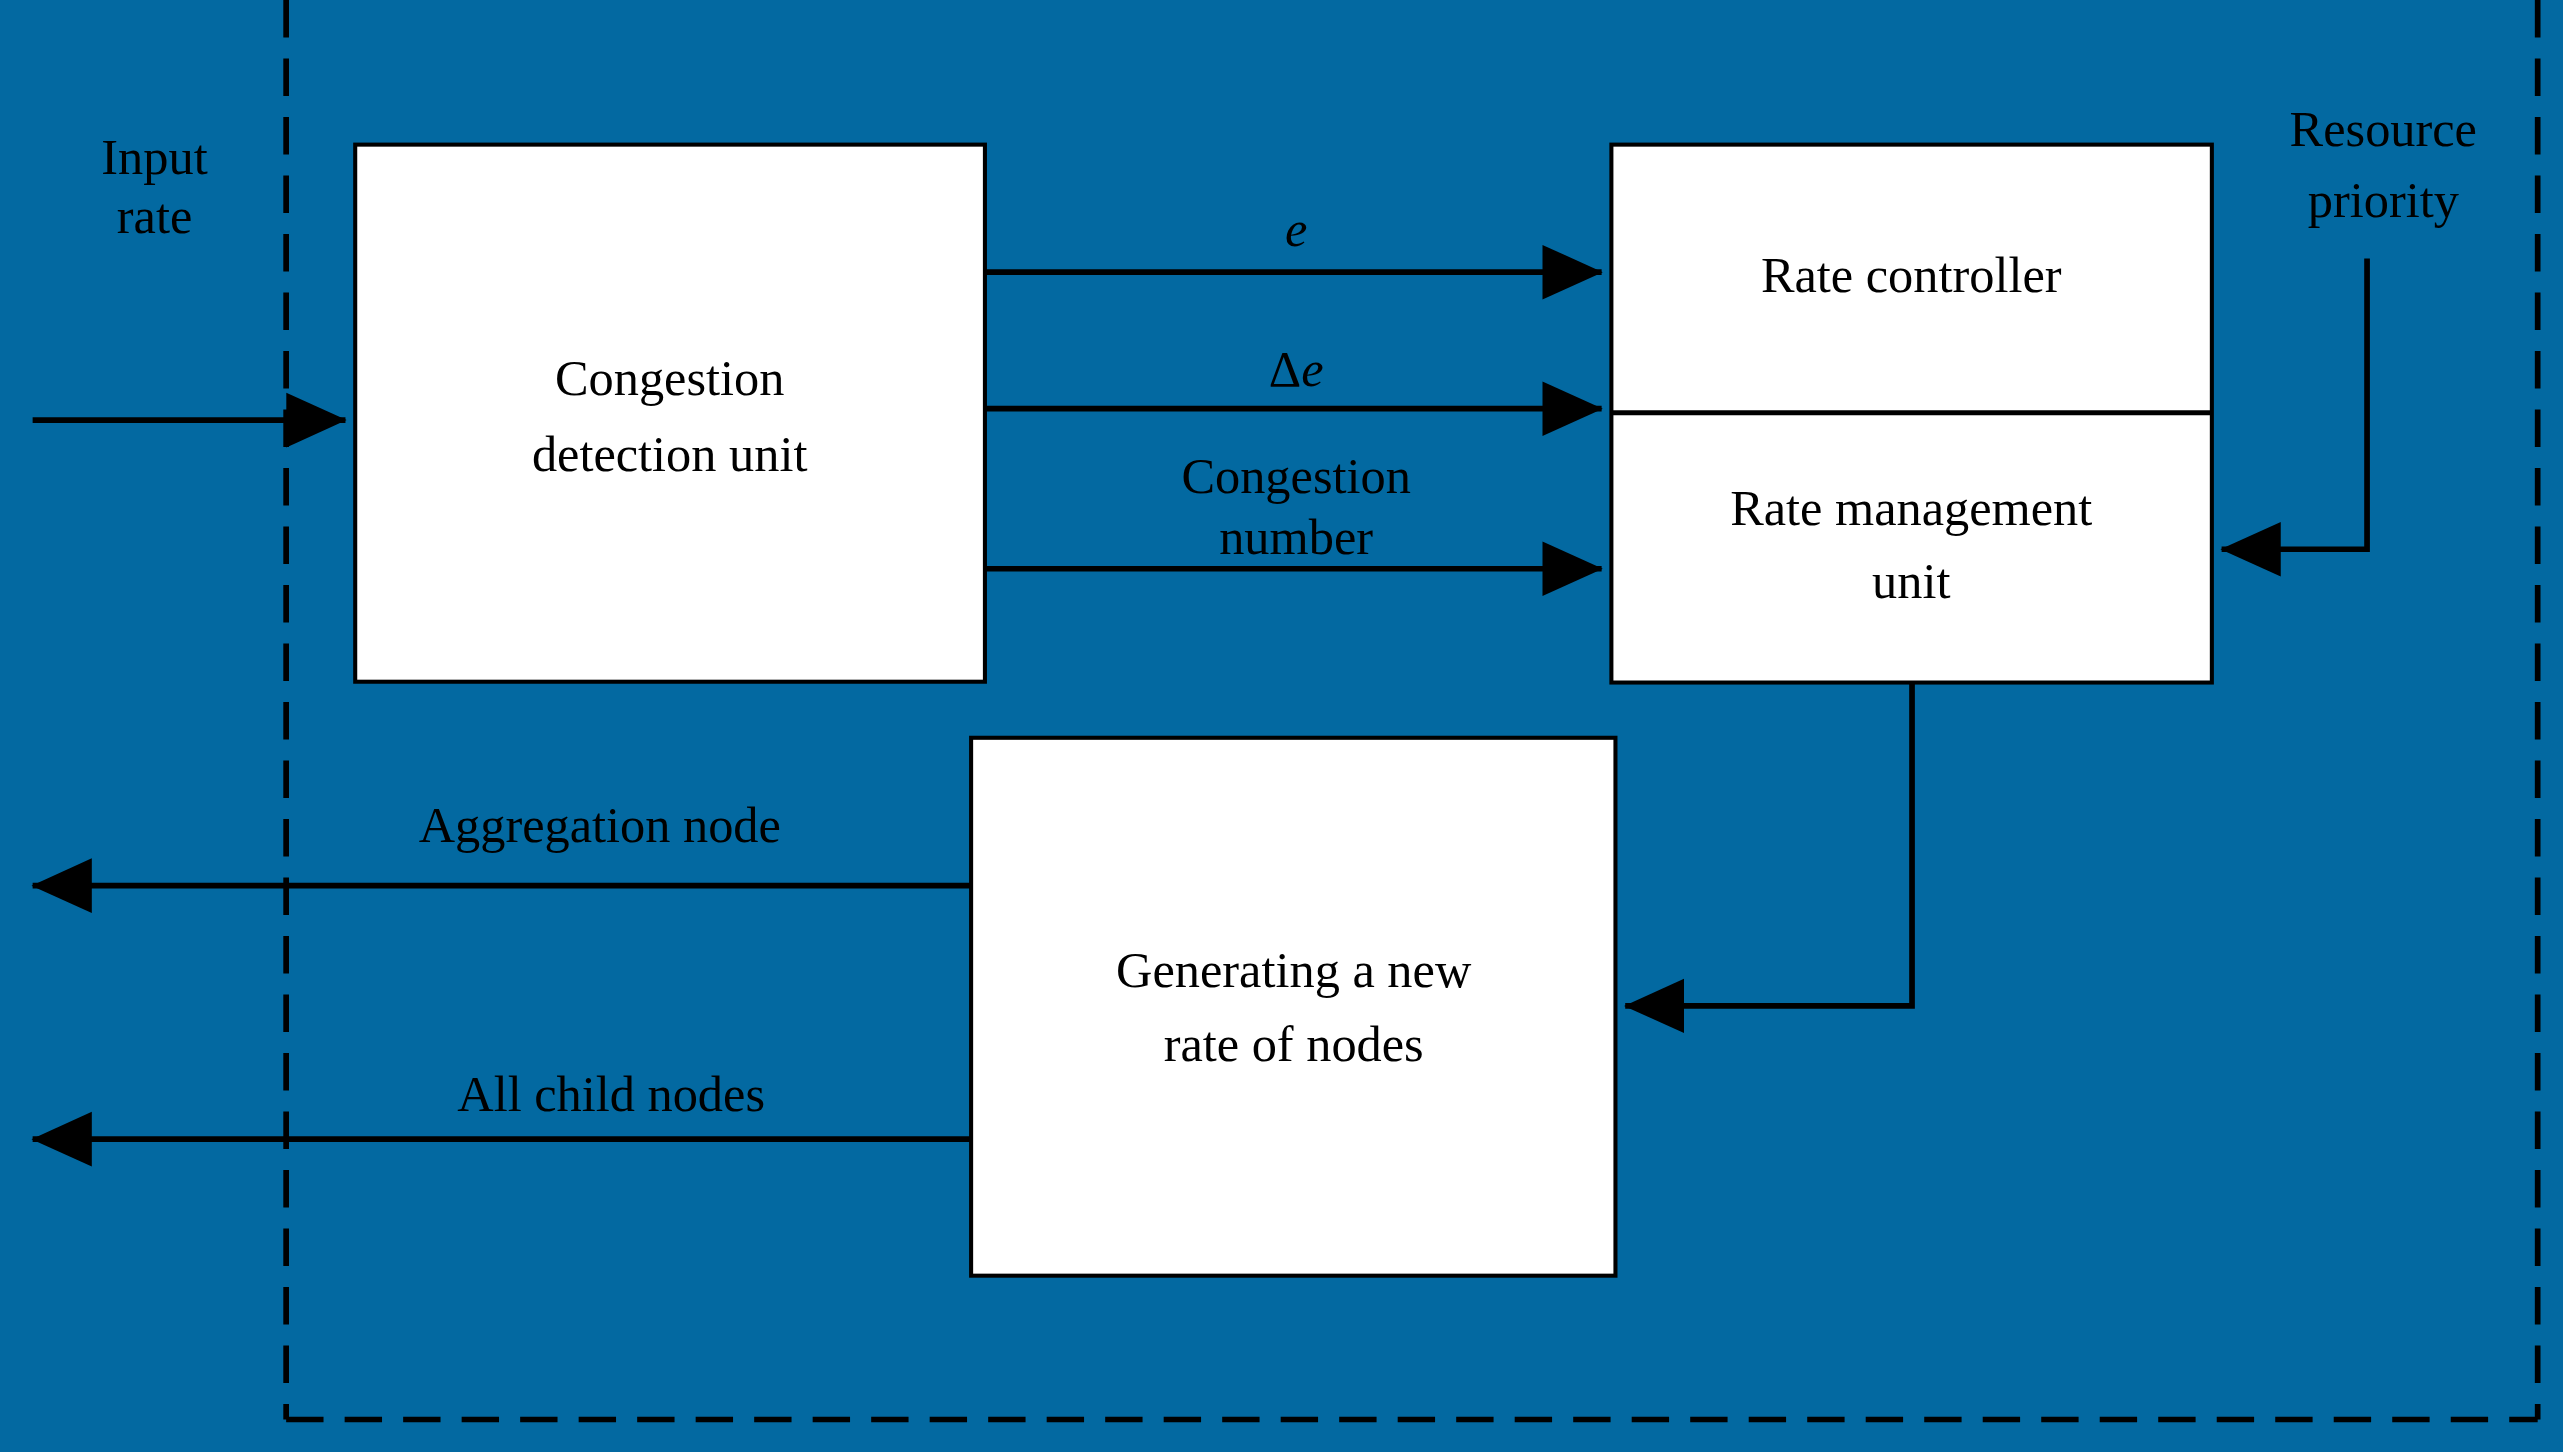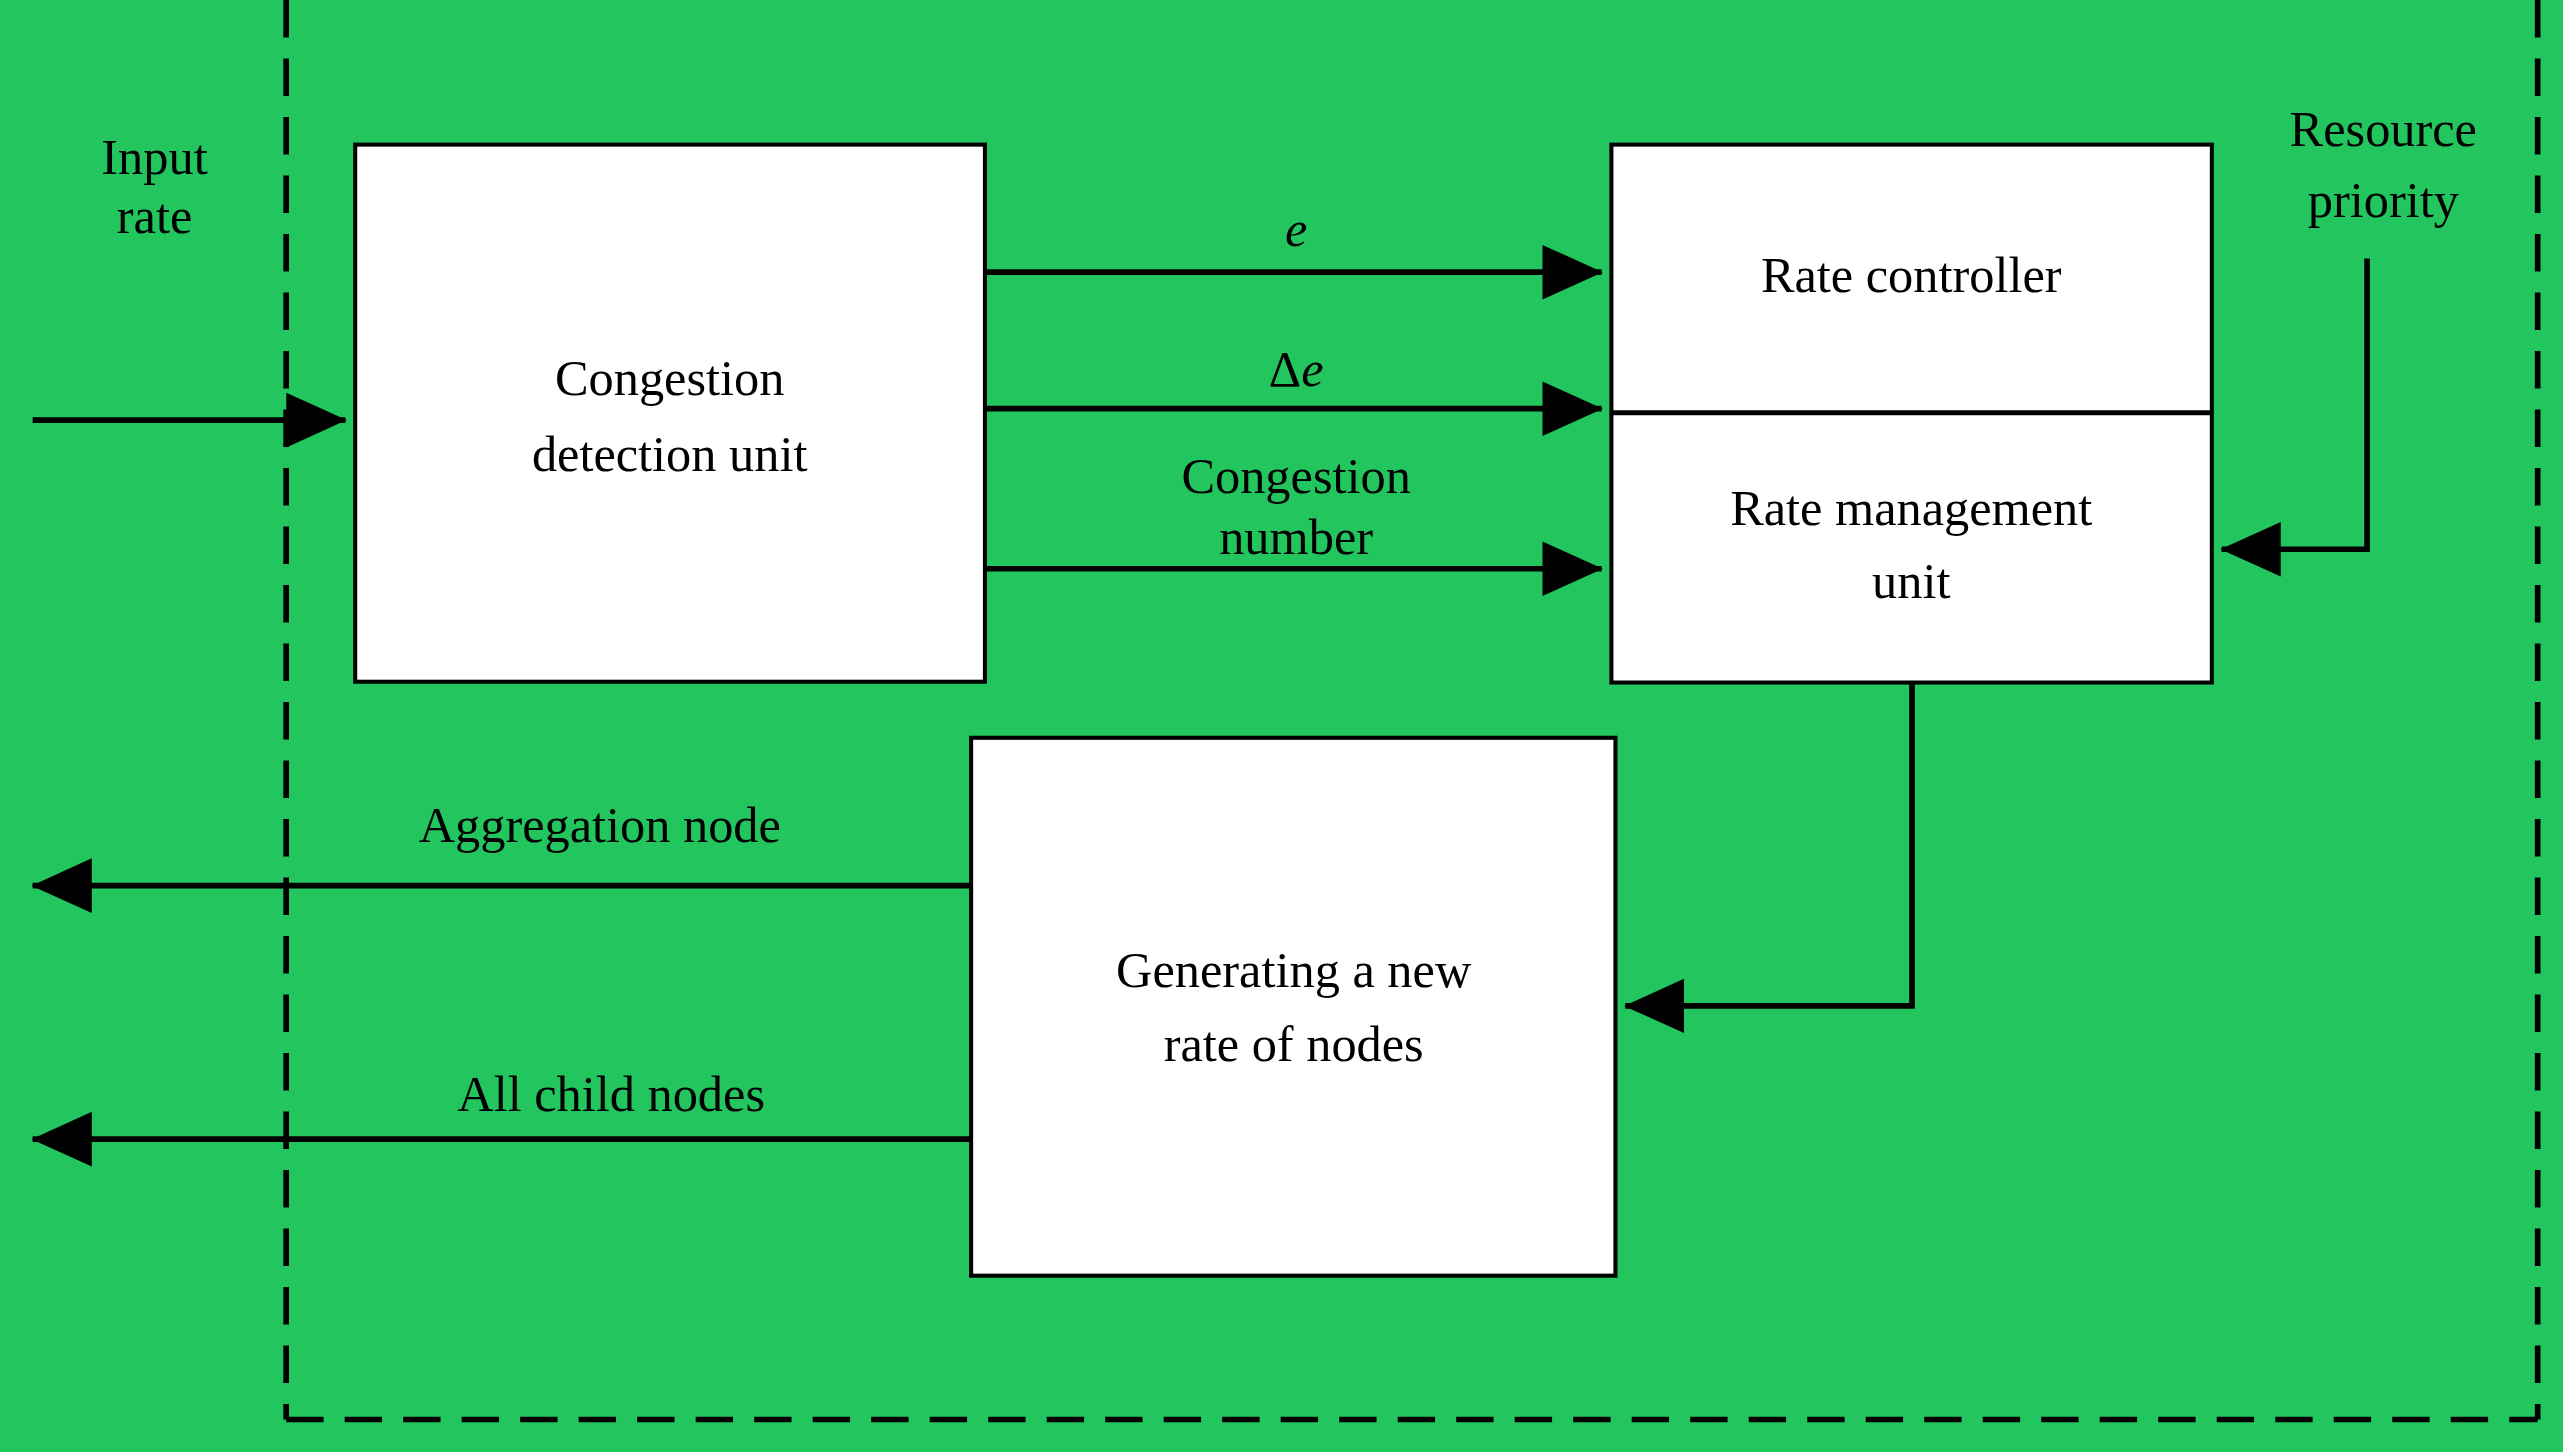--- a/index.html
+++ b/index.html
@@ -8,21 +8,21 @@
     padding: 0;
     background: #ffffff;
   }
   body {
     font-family: "Liberation Serif", "DejaVu Serif", serif;
   }
   #diagram-root {
     position: relative;
     width: 2563px;
     height: 1452px;
-    background: #22c55e;
+    background: #0369a1;
     overflow: hidden;
   }
   svg.diagram-canvas {
     position: absolute;
     top: 0;
     left: 0;
     width: 2563px;
     height: 1452px;
     display: block;
   }

